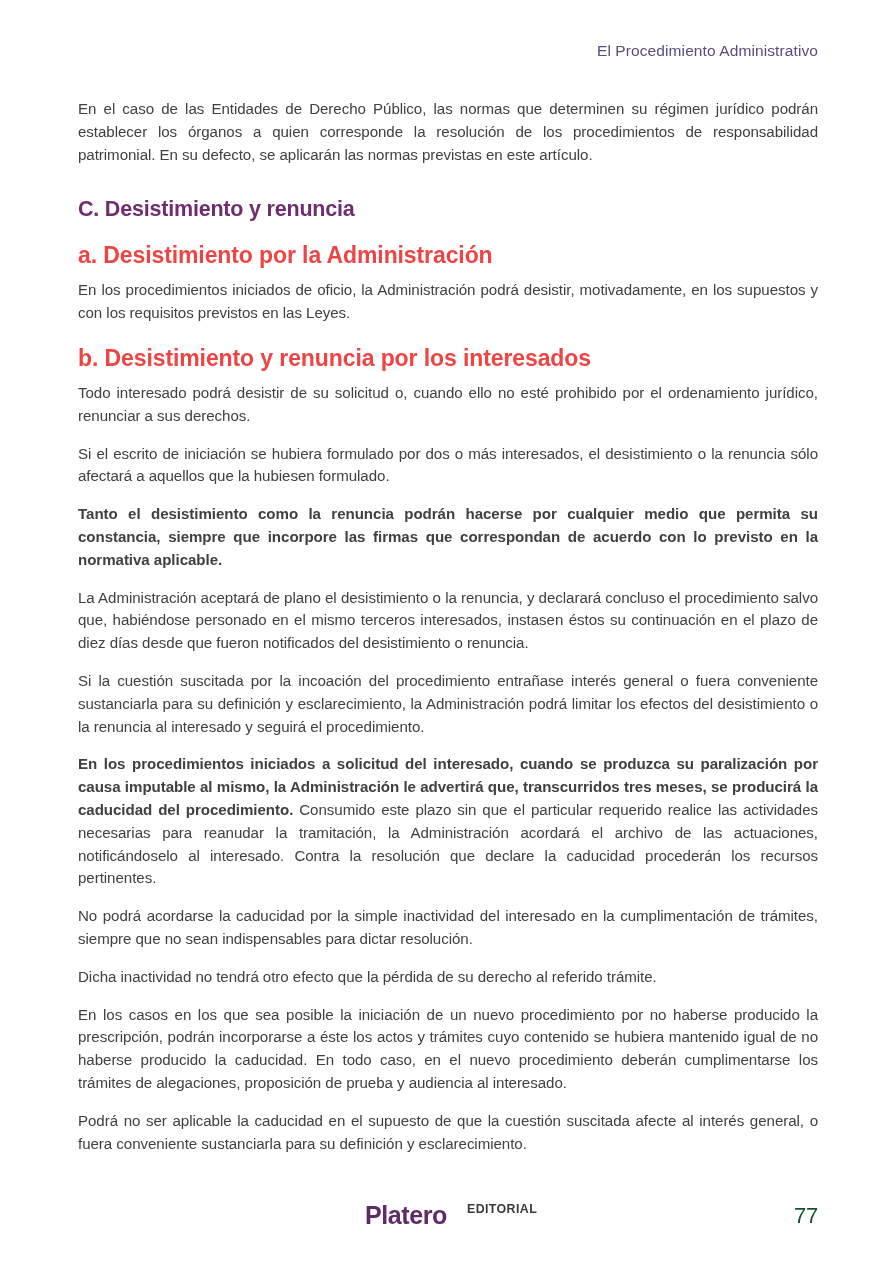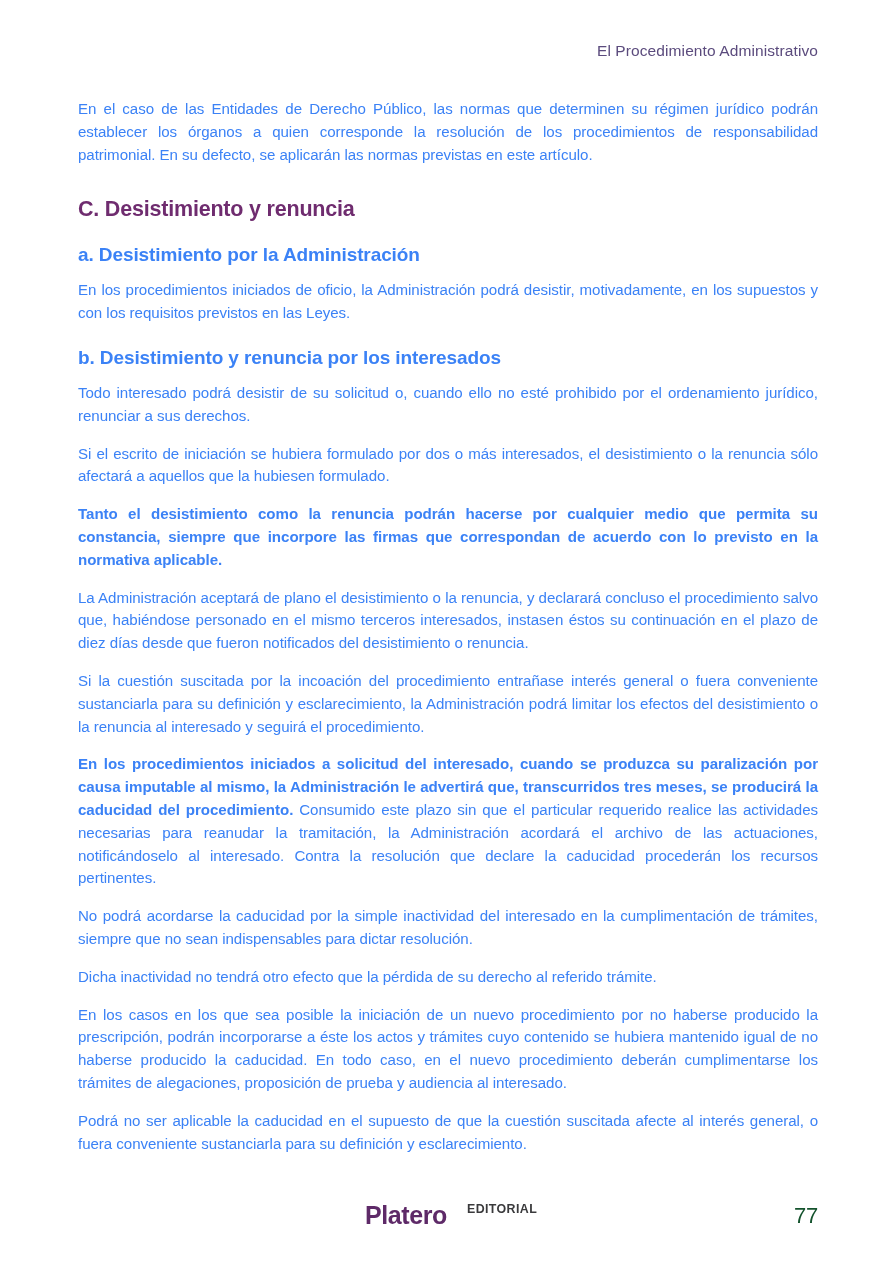--- a/index.html
+++ b/index.html
@@ -44,21 +44,21 @@
     left: 78px;
     width: 740px;
   }
 
   p.body-text {
     margin: 0 0 15px 0;
     font-size: 15.1px;
     line-height: 22.8px;
     text-align: justify;
     text-justify: inter-word;
-    color: #3b82f6;
+    color: #404040;
     letter-spacing: -0.05px;
   }
   p.body-text:last-child { margin-bottom: 0; }
 
   p.body-text.bold {
     font-weight: bold;
   }
   .bold-run { font-weight: bold; }
 
   
@@ -67,24 +67,24 @@
     font-size: 21.5px;
     line-height: 26px;
     font-weight: bold;
     color: #6f2c6f;
     letter-spacing: -0.2px;
   }
   h2.heading-major.first { margin-top: 30px; }
 
   h3.heading-minor {
     margin: 22px 0 13px 0;
-    font-size: 19px;
+    font-size: 23px;
     line-height: 22px;
     font-weight: bold;
-    color: #3b82f6;
+    color: #ef4444;
     letter-spacing: -0.1px;
   }
 
   
   .footer {
     position: absolute;
     left: 78px;
     width: 740px;
     bottom: 52px;
     height: 30px;

